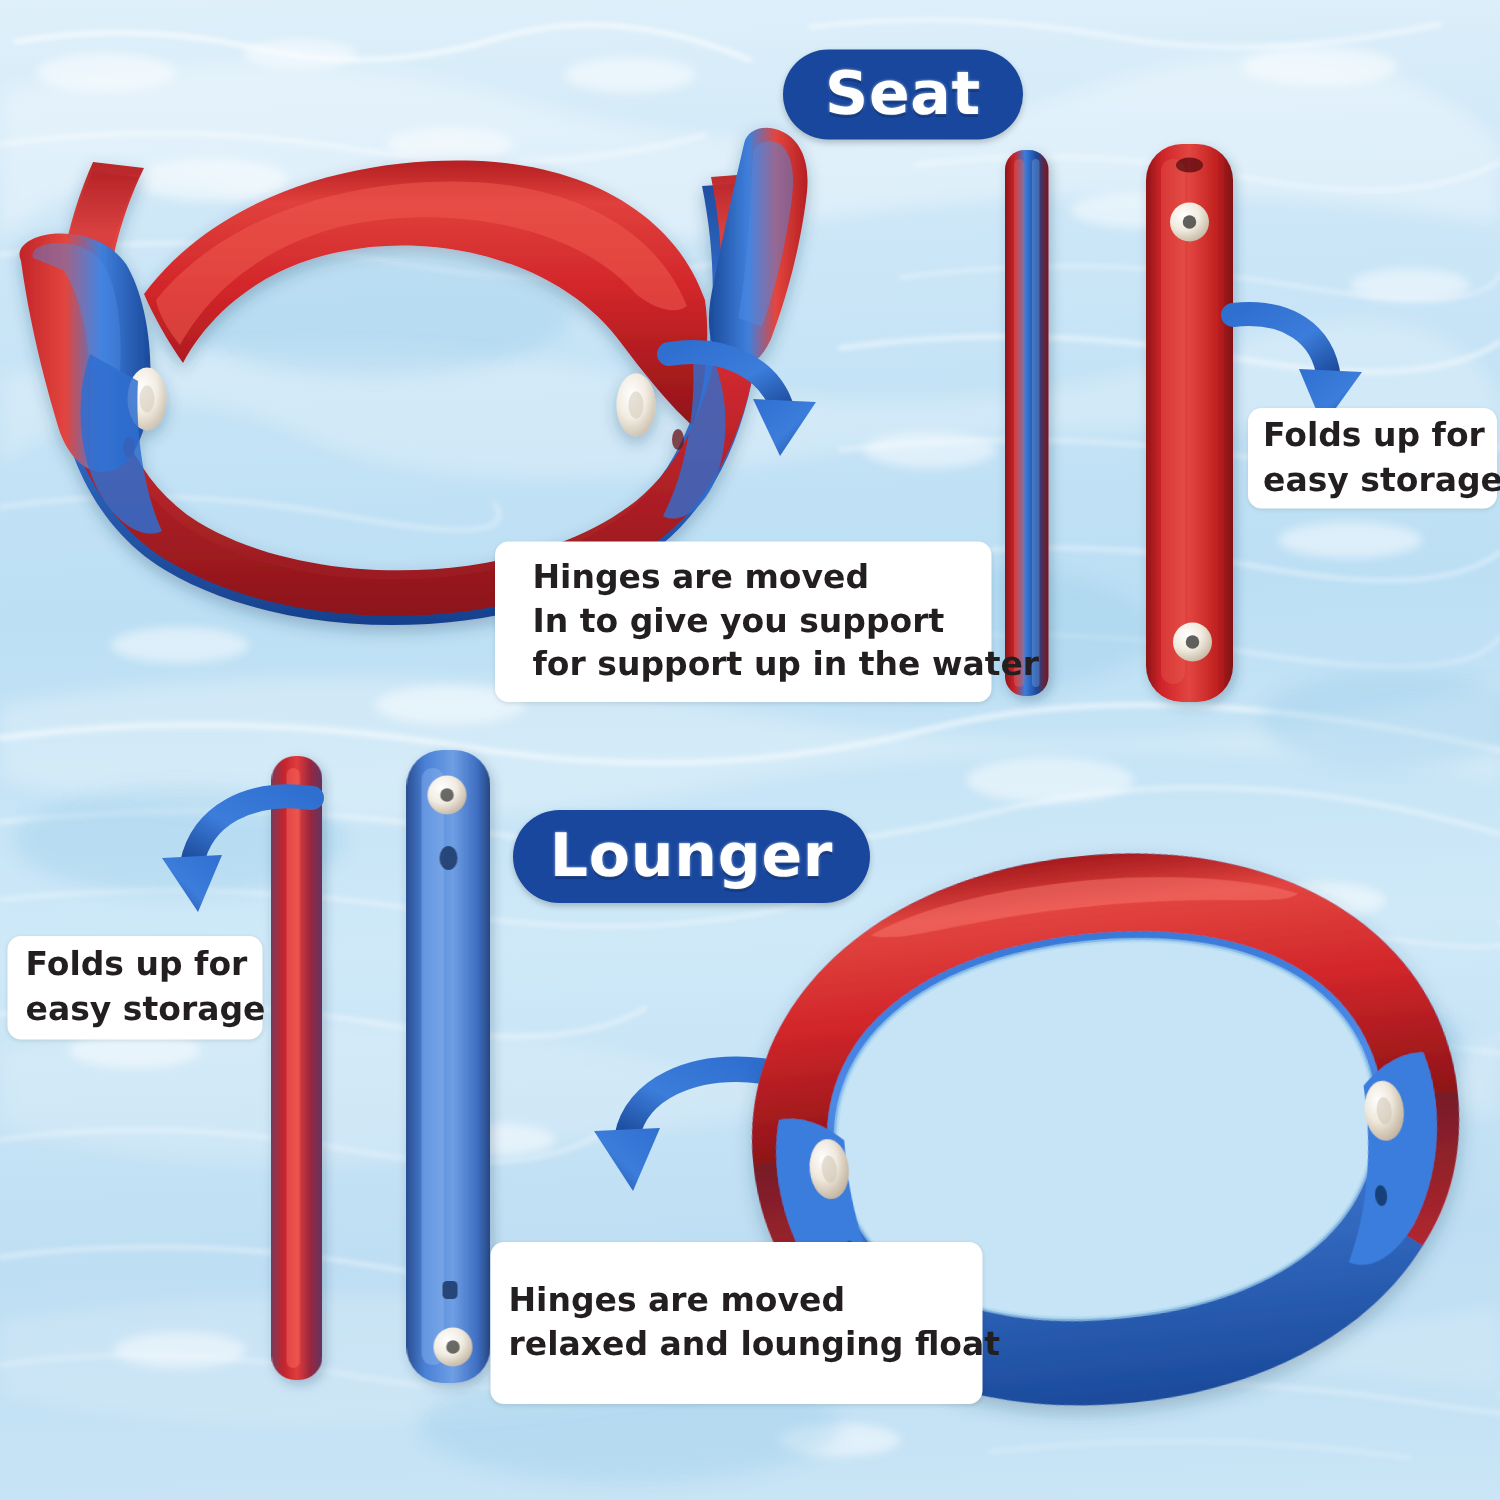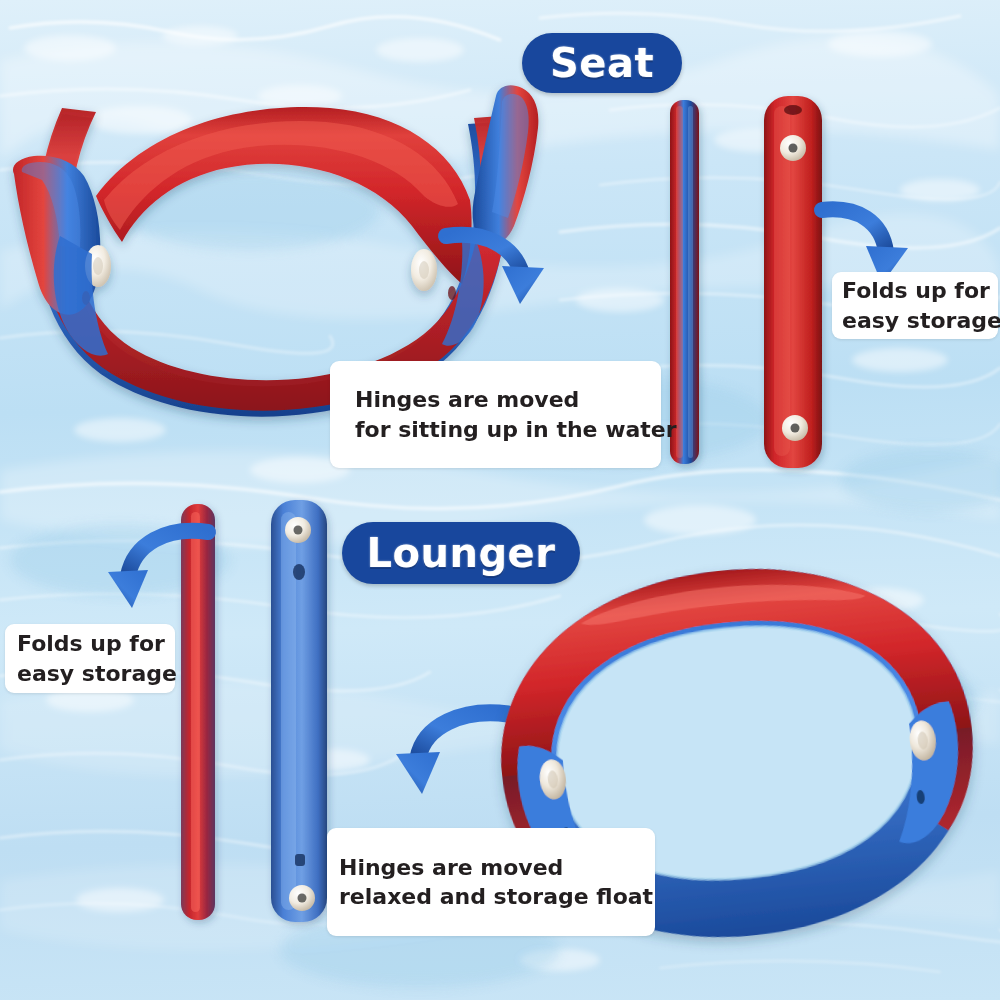--- a/index.html
+++ b/index.html
@@ -48,21 +48,21 @@
     color: #ffffff;
     font-weight: 800;
     font-family: "DejaVu Sans", sans-serif;
     letter-spacing: .5px;
     text-shadow:
       0 2px 0 rgba(10,40,100,.55),
       0 0 2px rgba(255,255,255,.6);
   }
   #badge-seat { left: 522px; top: 33px; width: 160px; height: 60px; justify-content: center; }
   #badge-seat span { font-size: 40px; }
-  #badge-lounger { left: 342px; top: 522px; width: 238px; height: 62px; }
+  #badge-lounger { left: 342px; top: 540px; width: 238px; height: 62px; }
   #badge-lounger span { font-size: 40px; }
 
   
   .callout {
     position: absolute;
     background: #ffffff;
     border-radius: 9px;
     box-sizing: border-box;
     color: #231f20;
     font-family: "DejaVu Sans", sans-serif;
@@ -497,31 +497,32 @@
   <div class="badge" id="badge-seat">
     <span>Seat</span>
   </div>
 
   <div class="badge" id="badge-lounger">
     <span>Lounger</span>
   </div>
 
   <div class="callout" id="callout-seat-hinges">
     <span class="line">Hinges are moved</span>
-    <span class="line">for sitting up in the water</span>
+    <span class="line">In to give you support</span>
+    <span class="line">for support up in the water</span>
   </div>
 
   <div class="callout" id="callout-seat-folds">
     <span class="line">Folds up for</span>
     <span class="line">easy storage</span>
   </div>
 
   <div class="callout" id="callout-lounger-folds">
     <span class="line">Folds up for</span>
     <span class="line">easy storage</span>
   </div>
 
   <div class="callout" id="callout-lounger-hinges">
     <span class="line">Hinges are moved</span>
-    <span class="line">relaxed and storage float</span>
+    <span class="line">relaxed and lounging float</span>
   </div>
 
 </div>
 
 </body></html>

